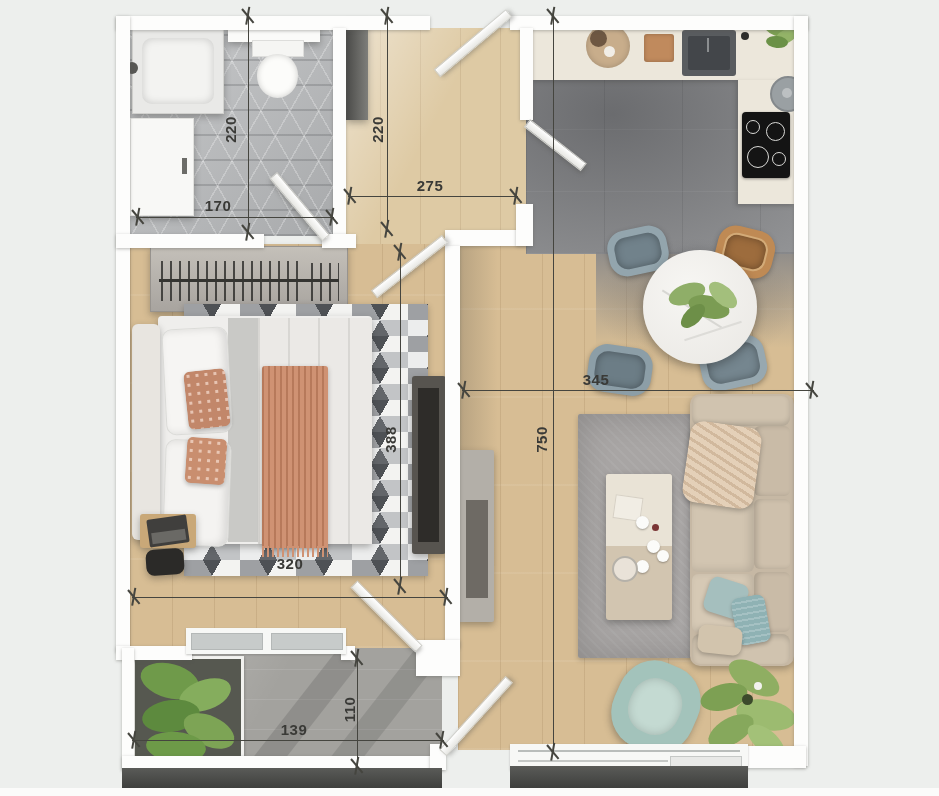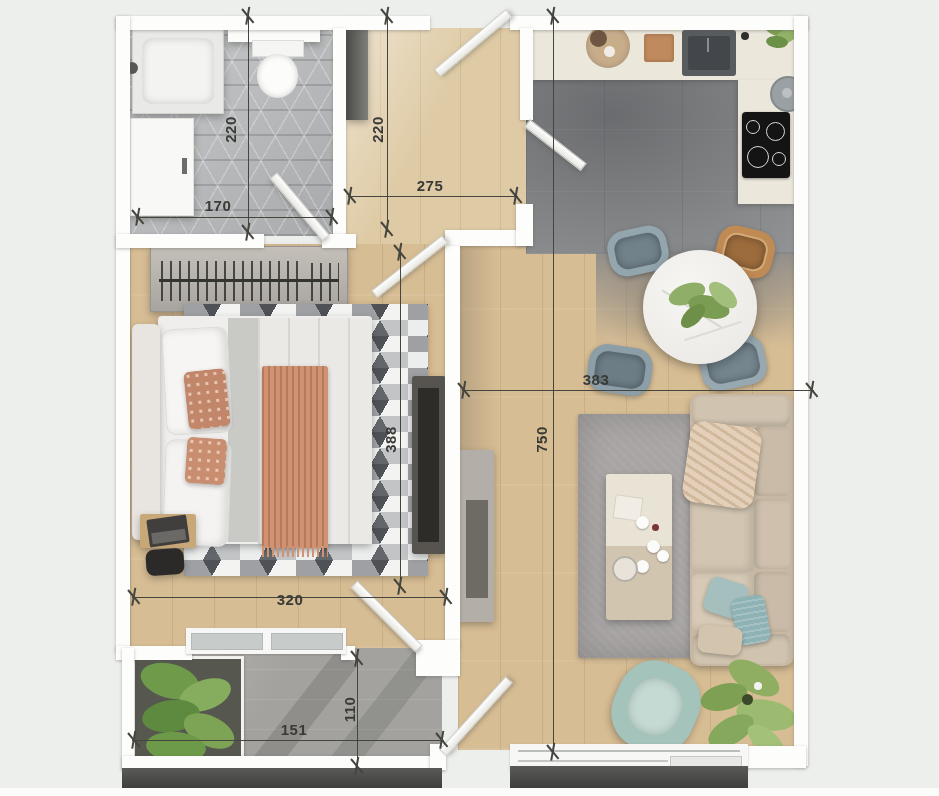--- a/index.html
+++ b/index.html
@@ -259,41 +259,41 @@
   <div class="dim v" style="left:353px;top:122px;">220</div>
 
   <div class="dl-h" style="left:348px;top:196px;width:170px;"></div>
   <div class="tick" style="left:340px;top:186px;"></div>
   <div class="tick" style="left:506px;top:186px;"></div>
   <div class="dim" style="left:406px;top:178px;">275</div>
 
   <div class="dl-h" style="left:462px;top:390px;width:352px;"></div>
   <div class="tick" style="left:454px;top:380px;"></div>
   <div class="tick" style="left:802px;top:380px;"></div>
-  <div class="dim" style="left:572px;top:372px;">383</div>
+  <div class="dim" style="left:572px;top:372px;">345</div>
 
   <div class="dl-v" style="left:400px;top:250px;height:338px;"></div>
   <div class="tick" style="left:390px;top:242px;"></div>
   <div class="tick" style="left:390px;top:576px;"></div>
   <div class="dim v" style="left:366px;top:432px;">388</div>
 
   <div class="dl-v" style="left:553px;top:14px;height:740px;"></div>
   <div class="tick" style="left:543px;top:6px;"></div>
   <div class="tick" style="left:543px;top:742px;"></div>
   <div class="dim v" style="left:517px;top:432px;">750</div>
 
   <div class="dl-h" style="left:132px;top:597px;width:316px;"></div>
   <div class="tick" style="left:124px;top:587px;"></div>
   <div class="tick" style="left:436px;top:587px;"></div>
-  <div class="dim" style="left:266px;top:592px;">320</div>
+  <div class="dim" style="left:266px;top:556px;">320</div>
 
   <div class="dl-v" style="left:357px;top:654px;height:114px;"></div>
   <div class="tick" style="left:347px;top:648px;"></div>
   <div class="tick" style="left:347px;top:756px;"></div>
   <div class="dim v" style="left:325px;top:702px;">110</div>
 
   <div class="dl-h" style="left:132px;top:740px;width:312px;"></div>
   <div class="tick" style="left:124px;top:730px;"></div>
   <div class="tick" style="left:432px;top:730px;"></div>
-  <div class="dim" style="left:270px;top:722px;">151</div>
+  <div class="dim" style="left:270px;top:722px;">139</div>
 
   <div class="abs" style="left:0;top:788px;width:939px;height:8px;background:#fbfbfa;"></div>
 </div>
 
 </body></html>

